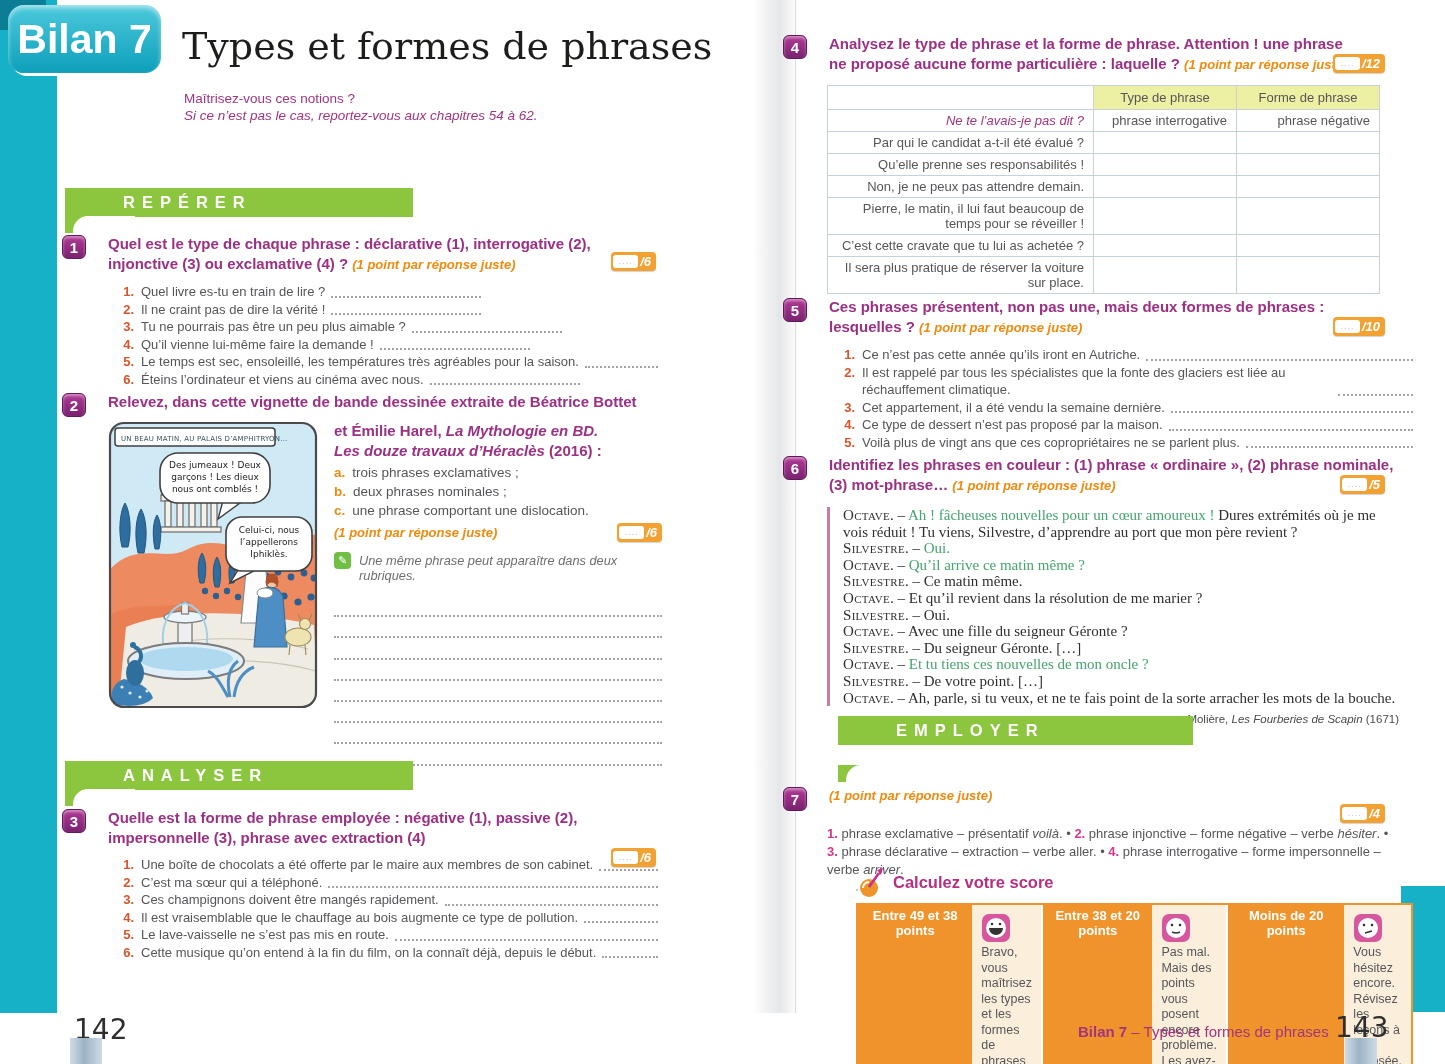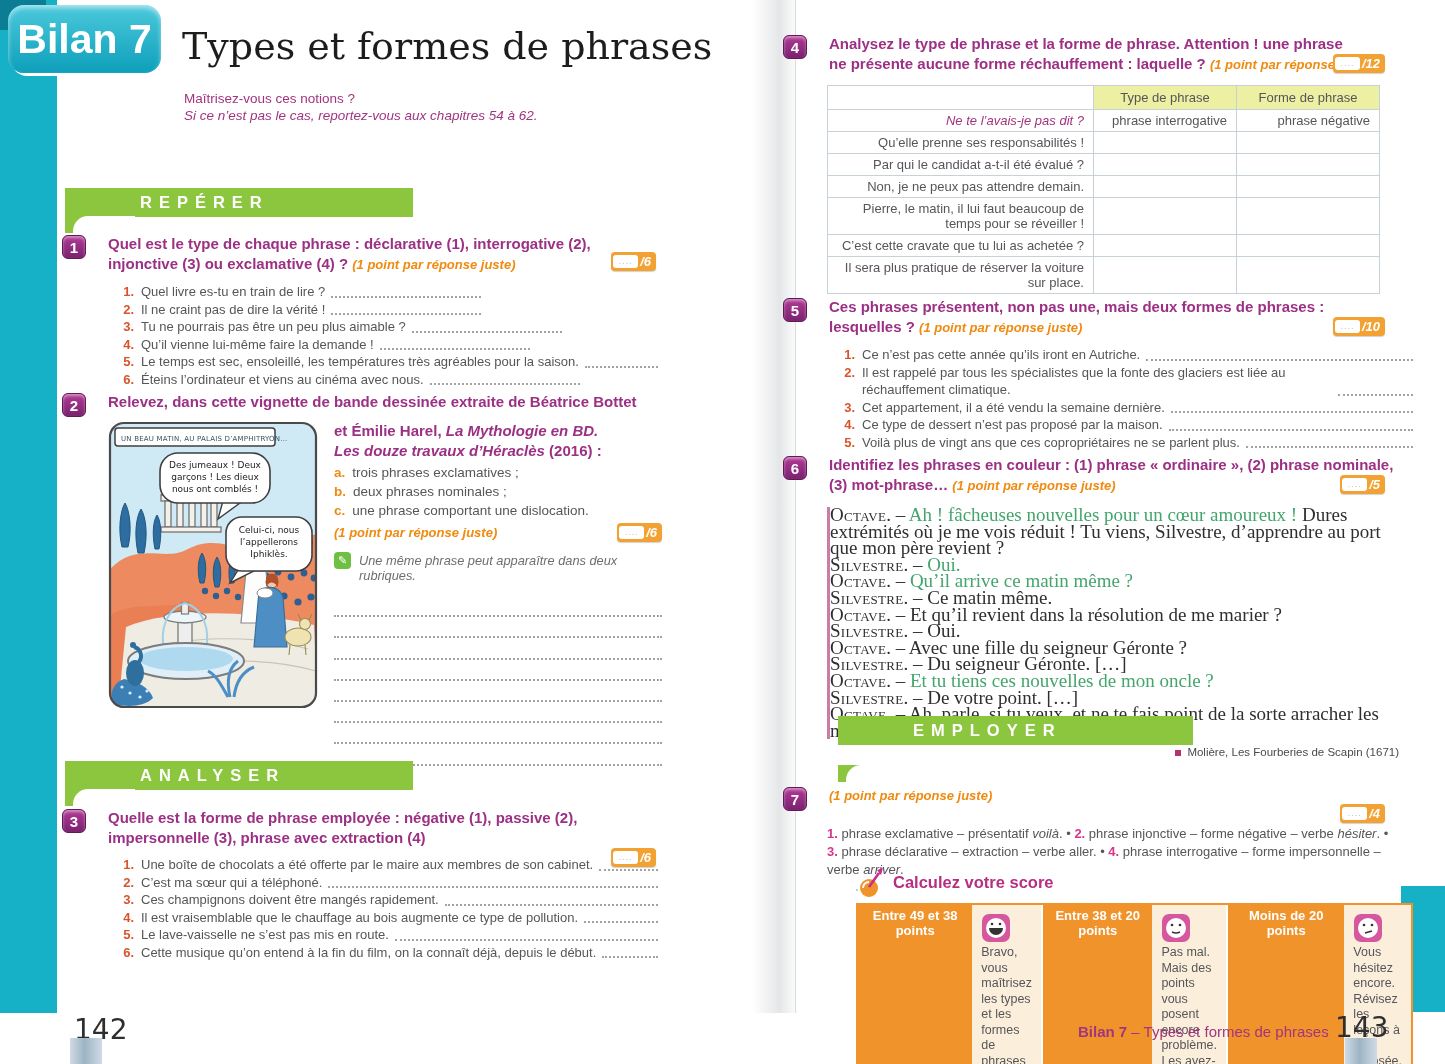--- a/index.html
+++ b/index.html
@@ -13,21 +13,21 @@
   .fold-line{position:absolute;left:795px;top:0;width:1px;height:1013px;background:#dcdcdc}
 
   .bilan-badge{position:absolute;left:8px;top:5px;width:153px;height:68px;border-radius:16px;
     background:linear-gradient(180deg,#4cc9dc,#0d9fba);box-shadow:3px 3px 0 #ffffff, inset 0 3px 5px rgba(255,255,255,.55);
     color:#fff;font-size:41px;font-weight:bold;display:flex;align-items:center;justify-content:center}
   .page-title{position:absolute;left:182px;top:24px;font-family:"DejaVu Serif",serif;font-size:38px;color:#1d1d1b;font-weight:400}
   .subtitle{position:absolute;left:184px;top:90px;font-size:13.5px;line-height:17px;color:#a23480}
   .subtitle .it{font-style:italic}
 
   .banner{position:absolute;height:29px;background:#8cc63e;color:#fff;font-weight:bold;font-size:16.5px;letter-spacing:7px;
-    display:flex;align-items:center;padding-left:75px;box-sizing:border-box}
+    display:flex;align-items:center;padding-left:58px;box-sizing:border-box}
   .banner-tail{position:absolute;width:62px;height:17px;background:#8cc63e}
   .banner-notch{position:absolute;width:62px;height:17px;background:#fff;border-top-left-radius:15px}
   #banner-reperer{left:65px;top:188px;width:348px}
   #tail-reperer{left:65px;top:216px}#notch-reperer{left:73px;top:216px}
   #banner-analyser{left:65px;top:761px;width:348px}
   #tail-analyser{left:65px;top:789px}#notch-analyser{left:73px;top:789px}
   #banner-employer{left:838px;top:716px;width:355px}
   #tail-employer{left:838px;top:765px}#notch-employer{left:846px;top:765px}
 
   
@@ -78,27 +78,27 @@
   .grid-table th.colh{background:#edf0a3;text-align:center;width:124px;color:#565659;padding:4px}
   .grid-table td.ans{width:124px}
   .grid-table td.ex-sent{font-style:italic;color:#a3347e}
 
   #ex5{left:783px;top:297px;width:632px}
   #ex5 .pill{right:30px;top:20px}
   #ex5 .items,#ex4 .items{margin-left:50px}
 
   #ex6{left:783px;top:455px;width:632px}
   #ex6 .pill{right:30px;top:20px}
-  .dialogue{margin-left:44px;margin-top:12px;width:572px;border-left:3px solid #cb7ba6;
-    font-family:"Liberation Serif",serif;font-size:19px;line-height:16.6px;color:#2f2f2f;box-sizing:border-box}
+  .dialogue{margin-left:44px;margin-top:12px;width:572px;border-left:3px solid #cb7ba6;padding-left:13px;
+    font-family:"Liberation Serif",serif;font-size:15px;line-height:16.6px;color:#2f2f2f;box-sizing:border-box}
   .dline .sp{font-variant:small-caps;letter-spacing:.3px}
   .g{color:#44a56d}
   .source{margin-top:7px;text-align:right;font-size:11.5px;color:#4a4a4a;width:616px}
   .source .sq{display:inline-block;width:6px;height:6px;background:#b5316f;margin-right:6px;vertical-align:middle}
-  .source .ti{}
+  .source .ti{font-style:italic}
 
   #ex7{left:783px;top:786px;width:632px}
   #ex7 .pill{right:30px;top:18px}
   .indics{margin-left:44px;margin-top:14px;width:562px;font-size:13px;color:#565659;line-height:18px}
   .indics .pn{color:#d6368b;font-weight:bold}
   .indics .iv{font-style:italic}
 
   .score-calc{position:absolute;left:856px;top:866px;width:560px}
   .sc-title{display:flex;align-items:center;font-weight:bold;color:#b72f82;font-size:16.5px}
   .sc-title svg{margin-right:7px}
@@ -417,46 +417,46 @@
           <span class="leader"></span>
         </div>
     </div>
   </div>
 
   <div class="ex" id="ex4">
     <div class="ex-head">
       <div class="ex-badge">4</div>
       <div class="ex-q">
         <div>Analysez le type de phrase et la forme de phrase. Attention ! une phrase</div>
-        <div><span>ne présente aucune forme réchauffement : laquelle ? </span><span class="note">(1 point par réponse juste)</span></div>
+        <div><span>ne proposé aucune forme particulière : laquelle ? </span><span class="note">(1 point par réponse juste)</span></div>
       </div>
     </div>
     <div class="pill">
         <span class="dots">....</span>
         <span class="val">/12</span>
       </div>
     <table class="grid-table">
       <tbody>
           <tr>
         <th></th>
         <th class="colh">Type de phrase</th>
         <th class="colh">Forme de phrase</th>
       </tr>
       <tr>
             <td class="ex-sent">Ne te l’avais-je pas dit ?</td>
             <td class="ans">phrase interrogative</td>
             <td class="ans">phrase négative</td>
           </tr>
       <tr>
-            <td>Qu’elle prenne ses responsabilités !</td>
+            <td>Par qui le candidat a-t-il été évalué ?</td>
             <td class="ans"></td>
             <td class="ans"></td>
           </tr>
       <tr>
-            <td>Par qui le candidat a-t-il été évalué ?</td>
+            <td>Qu’elle prenne ses responsabilités !</td>
             <td class="ans"></td>
             <td class="ans"></td>
           </tr>
       <tr>
             <td>Non, je ne peux pas attendre demain.</td>
             <td class="ans"></td>
             <td class="ans"></td>
           </tr>
       <tr>
             <td>Pierre, le matin, il lui faut beaucoup de temps pour se réveiller !</td>

